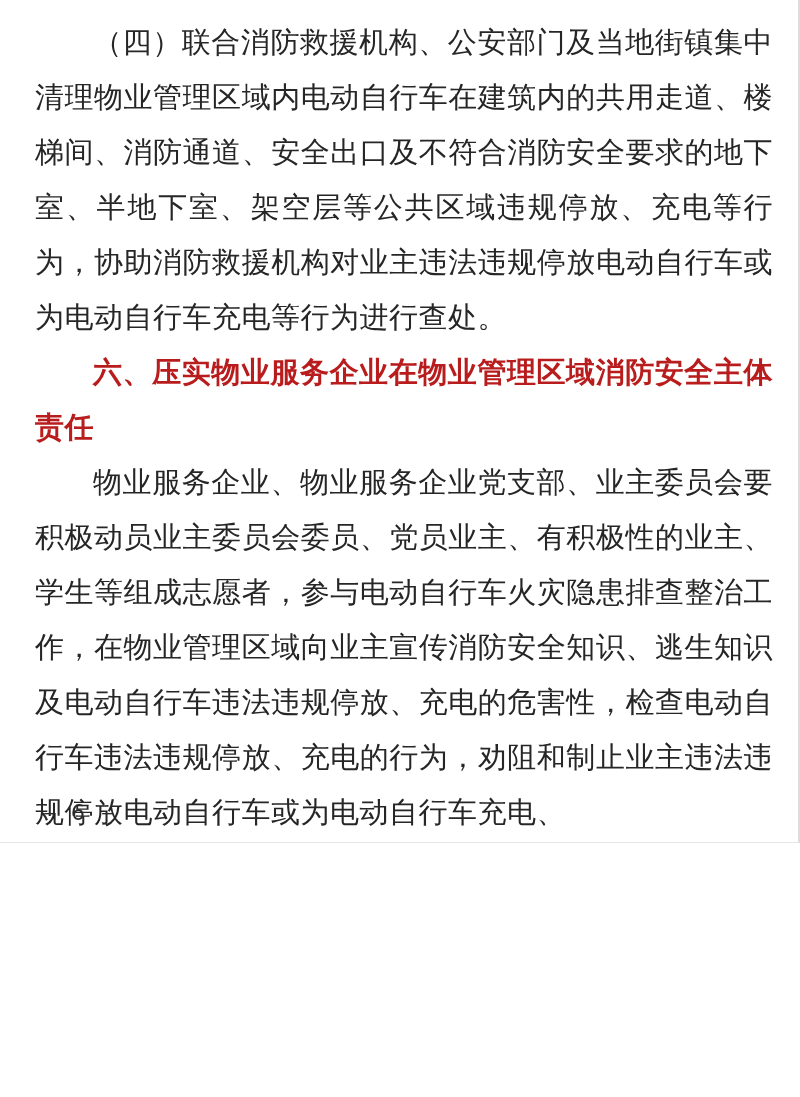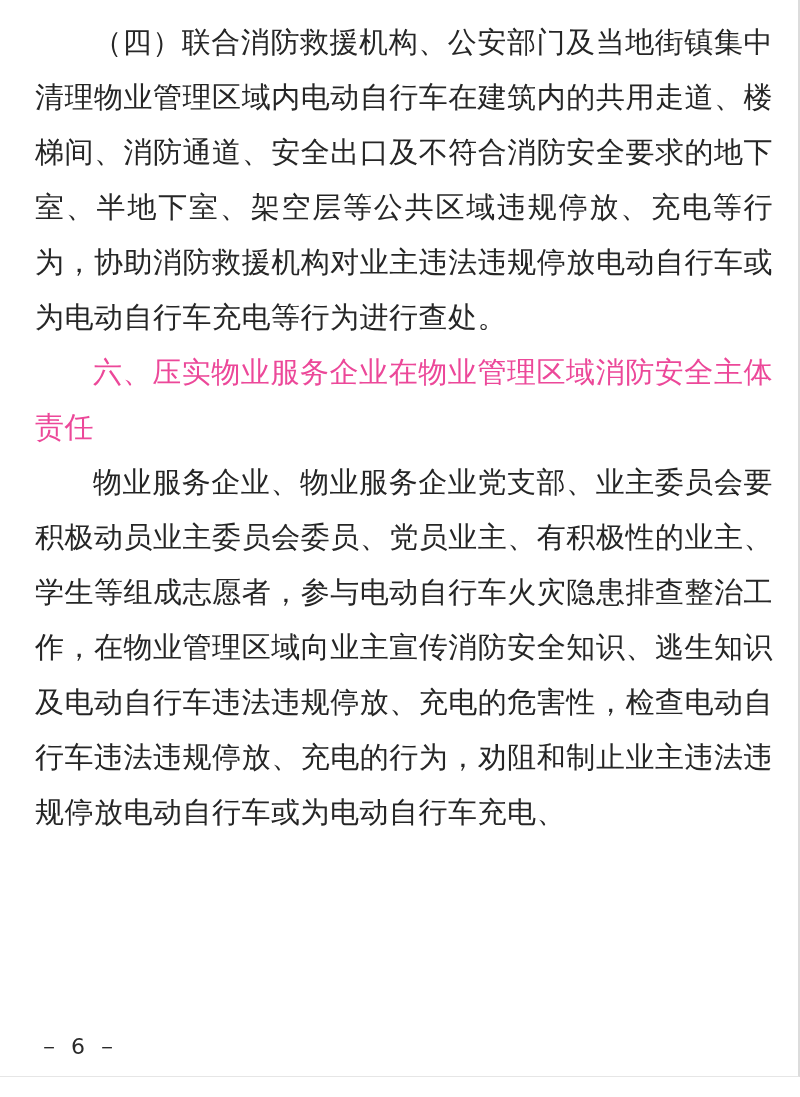--- a/index.html
+++ b/index.html
@@ -3,21 +3,21 @@
 <meta charset="utf-8">
 <style>
   html, body {
     margin: 0;
     padding: 0;
     background: #ffffff;
   }
   .page {
     position: relative;
     width: 800px;
-    height: 1077px;
+    height: 843px;
     background: #ffffff;
     box-sizing: border-box;
     padding: 15px 25px 0 35px;
     border-right: 2px solid #dcdcdc;
     border-bottom: 1px solid #e6e6e6;
     overflow: hidden;
     font-family: "DejaVu Sans", "Liberation Sans", sans-serif;
     color: #262626;
   }
   .para, .heading {
@@ -25,22 +25,22 @@
     font-size: 29px;
     line-height: 55px;
     text-align: justify;
     text-align-last: left;
     text-justify: inter-ideograph;
     text-indent: 2em;
     letter-spacing: 0.5px;
     word-break: break-all;
   }
   .heading {
-    font-weight: normal;
-    color: #ec4899;
+    font-weight: bold;
+    color: #b91c1c;
   }
   .para {
     font-weight: normal;
   }
   .page-number {
     position: absolute;
     left: 38px;
     bottom: 14px;
     font-size: 22px;
     letter-spacing: 2px;

